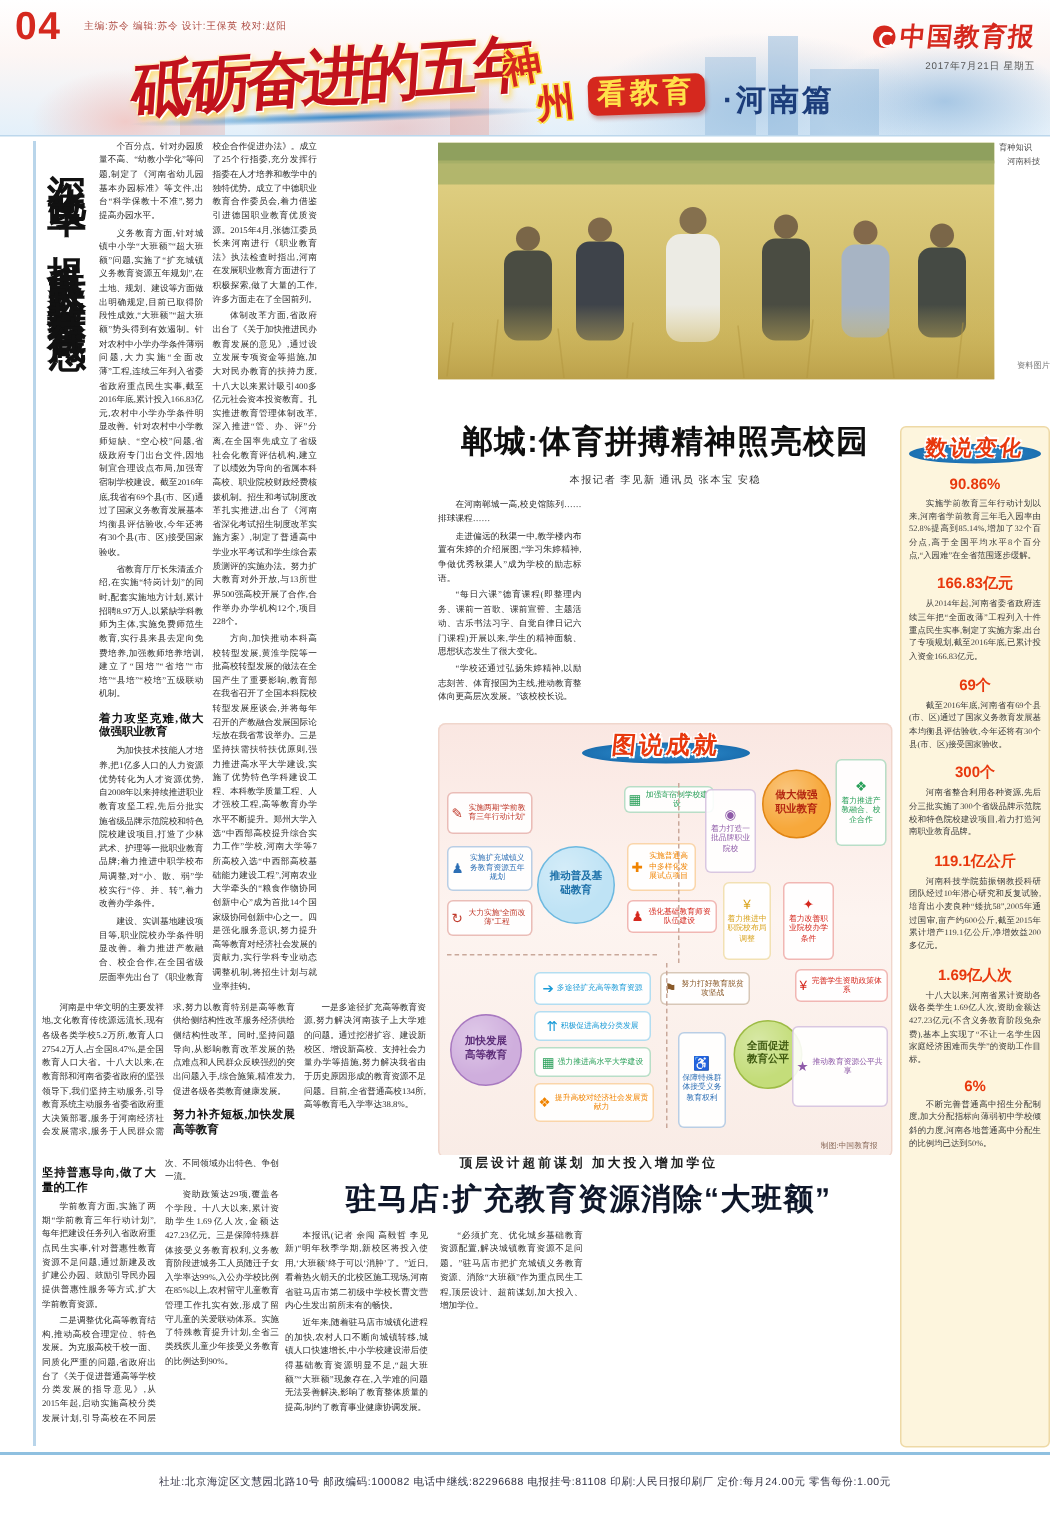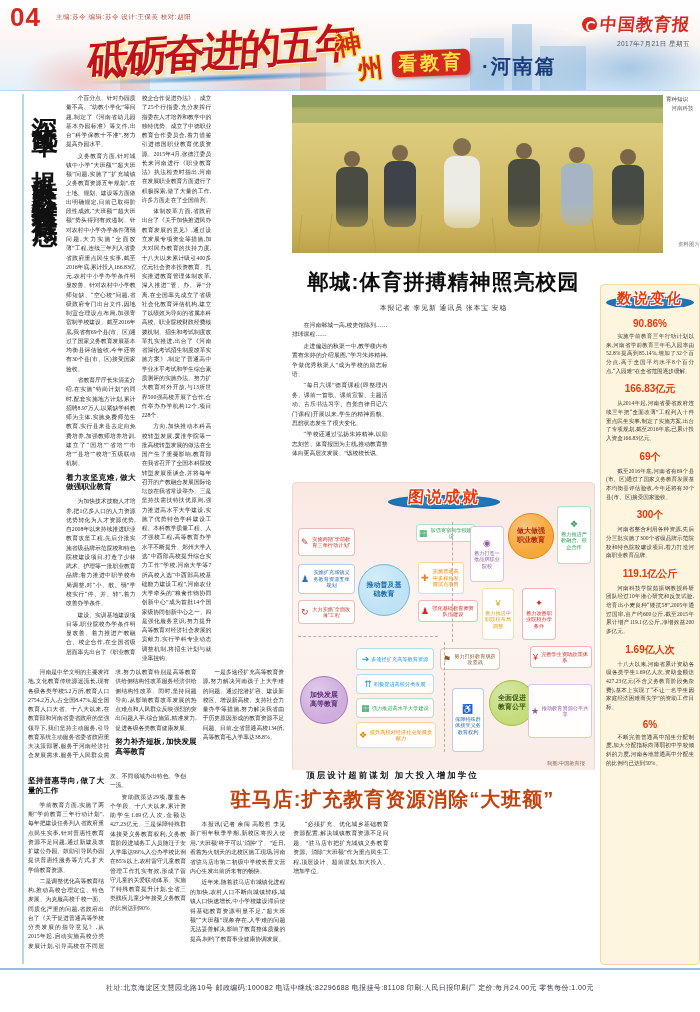--- a/index.html
+++ b/index.html
@@ -58,38 +58,38 @@
   
   .left-rule { position:absolute; left:22px; top:94px; width:1.5px; height:870px; background:#b9d5ea; }
 
   
   .v-headline { position:absolute; left:25px; top:96px; width:38px; height:572px;
     writing-mode:vertical-rl; text-orientation:upright; font-weight:bold; font-size:26px;
     letter-spacing:5px; color:#111; line-height:38px; font-family:"Liberation Serif",serif; }
   .band { position:absolute; overflow:hidden; column-gap:6px; column-fill:auto;
     font-size:5.8px; line-height:1.6; text-align:justify; color:#2c2c2c; }
   .band p.para { text-indent:2em; margin-bottom:2px; }
-  .band h3.sub { font-size:7.6px; font-family:Liberation Mono, monospace; color:#111;
+  .band h3.sub { font-size:7.6px; font-family:Liberation Serif, serif; color:#111;
     margin:5px 0 4px; line-height:1.3; }
   #band-a { left:66px; top:94px; width:221px; height:570px; column-count:3; }
   #band-b { left:28px; top:668px; width:256px; height:100px; column-count:3; }
   #band-c { left:28px; top:772px; width:158px; height:190px; column-count:2; }
 
   
   .photo { position:absolute; left:292px; top:95px; width:371px; height:158px; }
   .photo svg { display:block; }
   .photo-caption { position:absolute; left:666px; top:95px; width:34px; height:158px;
     font-size:5.5px; line-height:1.7; color:#444; }
   .photo-caption .cap2 { text-indent:1em; color:#555; }
   .photo-credit { position:absolute; bottom:4px; right:0; font-size:5.5px; color:#777; }
 
   
   .dc { position:absolute; left:292px; top:258px; width:303px; height:222px; }
   .dc-headline { text-align:center; font-family:"Liberation Sans",sans-serif; font-weight:bold;
-    font-size:21px; color:#0e0e0e; margin-top:10px; letter-spacing:1px; }
+    font-size:21px; color:#0e0e0e; margin-top:22px; letter-spacing:1px; }
   .dc-byline { text-align:center; font-size:6.8px; color:#333; margin-top:7px; letter-spacing:1px; }
   .dc-body { margin-top:8px; height:142px; column-count:3; column-gap:8px; column-fill:auto;
     overflow:hidden; font-size:5.8px; line-height:1.62; text-align:justify; color:#2c2c2c; }
   .dc-body p { text-indent:2em; margin-bottom:2px; }
 
   
   .ig { position:absolute; left:292px; top:482px; width:303px; height:290px; border-radius:5px;
     background:linear-gradient(180deg,#fae7e2 0%, #fdf4f0 45%, #f9ece6 100%);
     box-shadow:inset 0 0 0 1px #f0d6cc; overflow:hidden; }
   .badge { position:relative; width:112px; height:24px; margin:0 auto; }
@@ -121,21 +121,21 @@
   .stats .badge .bt { font-size:14.5px; }
   .stat-num { text-align:center; color:#e8380d; font-family:"Liberation Sans",sans-serif;
     font-weight:bold; font-size:10px; margin:7px 0 3px; }
   .stat-text { font-size:5.6px; line-height:1.55; text-align:justify; text-indent:2em; color:#3a3a3a; }
 
   
   .zmd { position:absolute; left:190px; top:770px; width:405px; height:195px; background:#fff; }
   .zmd-kicker { text-align:center; font-size:8.5px; font-weight:bold; color:#222;
     font-family:"Liberation Sans",sans-serif; letter-spacing:2px; }
   .zmd-headline { text-align:center; font-family:"Liberation Sans",sans-serif; font-weight:bold;
-    font-size:20px; color:#c2410c; margin-top:4px; letter-spacing:1px; }
+    font-size:20px; color:#0f172a; margin-top:4px; letter-spacing:1px; }
   .zmd-body { margin-top:7px; height:140px; column-count:4; column-gap:8px; column-fill:auto;
     overflow:hidden; font-size:5.8px; line-height:1.62; text-align:justify; color:#2c2c2c; }
   .zmd-body p { text-indent:2em; margin-bottom:2px; }
 
   
   .footer { position:absolute; left:0; bottom:0; width:700px; height:44px;
     border-top:2px solid #8fc0e0; background:#fff; }
   .footer-inner { margin-top:13px; text-align:center; font-size:7px; color:#334;
     font-family:"Liberation Sans",sans-serif; letter-spacing:.4px; }
 </style>

